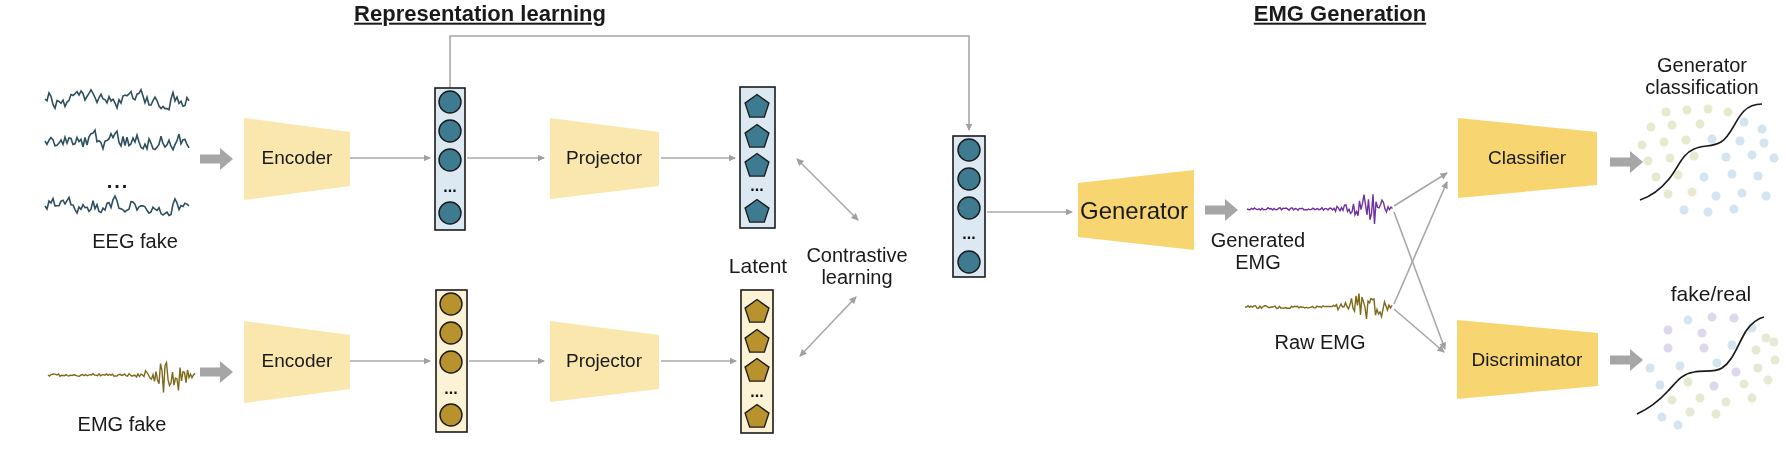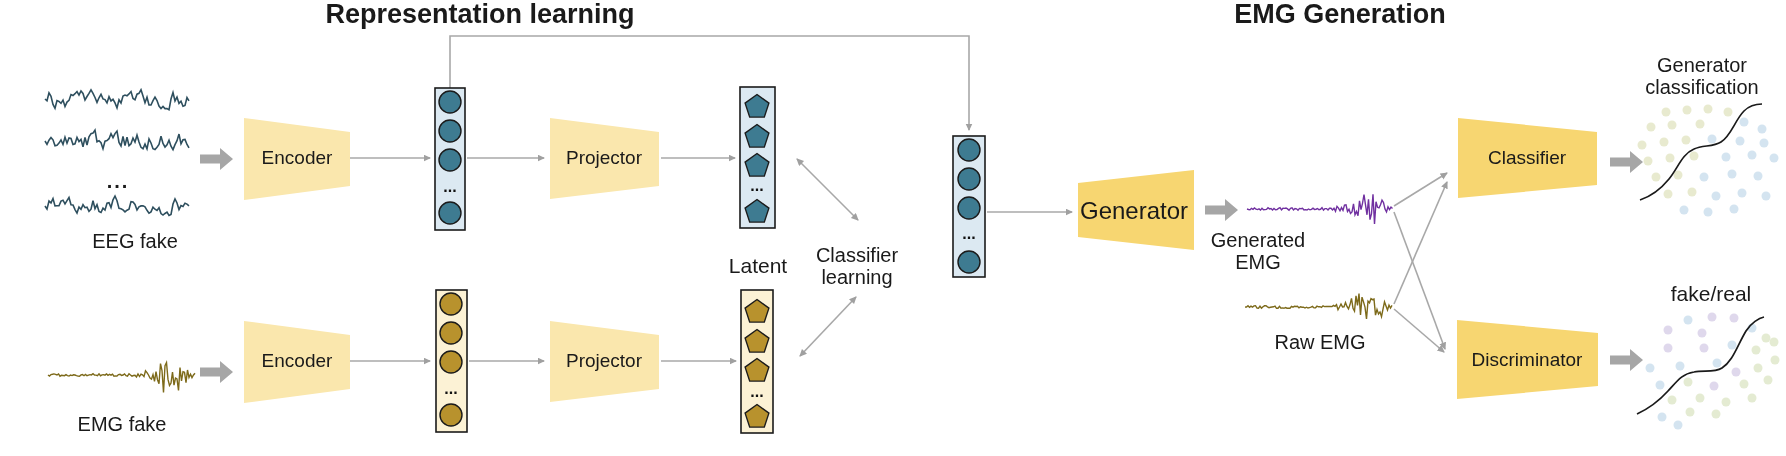--- a/index.html
+++ b/index.html
@@ -2,21 +2,21 @@
 <html><head>
 <meta charset="utf-8">
 <style>
   html,body{margin:0;padding:0;background:#ffffff;}
   #stage{position:relative;width:1786px;height:456px;background:#ffffff;overflow:hidden;
          font-family:"Liberation Sans",sans-serif;}
   #stage svg{position:absolute;left:0;top:0;}
   .lbl{position:absolute;transform:translate(-50%,-50%);color:#1a1a1a;text-align:center;
        line-height:1.12;white-space:nowrap;font-size:20px;}
   .wrap{white-space:normal;}
-  .ttl{font-weight:700;font-size:27px;}
+  .ttl{font-weight:700;font-size:22px;text-decoration:underline;}
   .dots{font-weight:700;letter-spacing:2px;font-size:20px;}
 </style>
 </head>
 <body>
 
 <div id="stage">
 
   <svg id="art" width="1786" height="456" viewBox="0 0 1786 456">
     <defs>
       <marker id="ah" markerWidth="9" markerHeight="9" refX="6.5" refY="3.5" orient="auto-start-reverse" markerUnits="userSpaceOnUse">
@@ -179,21 +179,21 @@
   </svg>
 
   <div class="lbl ttl" style="left:480px;top:14px">Representation learning</div>
   <div class="lbl ttl" style="left:1340px;top:14px">EMG Generation</div>
 
   <div class="lbl dots" style="left:118px;top:181px">...</div>
   <div class="lbl" style="left:135px;top:241px">EEG fake</div>
   <div class="lbl" style="left:122px;top:424px">EMG fake</div>
 
   <div class="lbl" style="left:758px;top:266px;font-size:21px">Latent</div>
-  <div class="lbl wrap" style="left:857px;top:266px;width:118px">Classifier learning</div>
+  <div class="lbl wrap" style="left:857px;top:266px;width:118px">Contrastive learning</div>
 
   <div class="lbl" style="left:297px;top:158px;font-size:19px">Encoder</div>
   <div class="lbl" style="left:297px;top:361px;font-size:19px">Encoder</div>
   <div class="lbl" style="left:604px;top:158px;font-size:19px">Projector</div>
   <div class="lbl" style="left:604px;top:361px;font-size:19px">Projector</div>
   <div class="lbl" style="left:1134px;top:211px;font-size:24px">Generator</div>
   <div class="lbl" style="left:1527px;top:158px;font-size:19px">Classifier</div>
   <div class="lbl" style="left:1527px;top:360px;font-size:19px">Discriminator</div>
 
   <div class="lbl wrap" style="left:1258px;top:251px;width:125px">Generated EMG</div>

